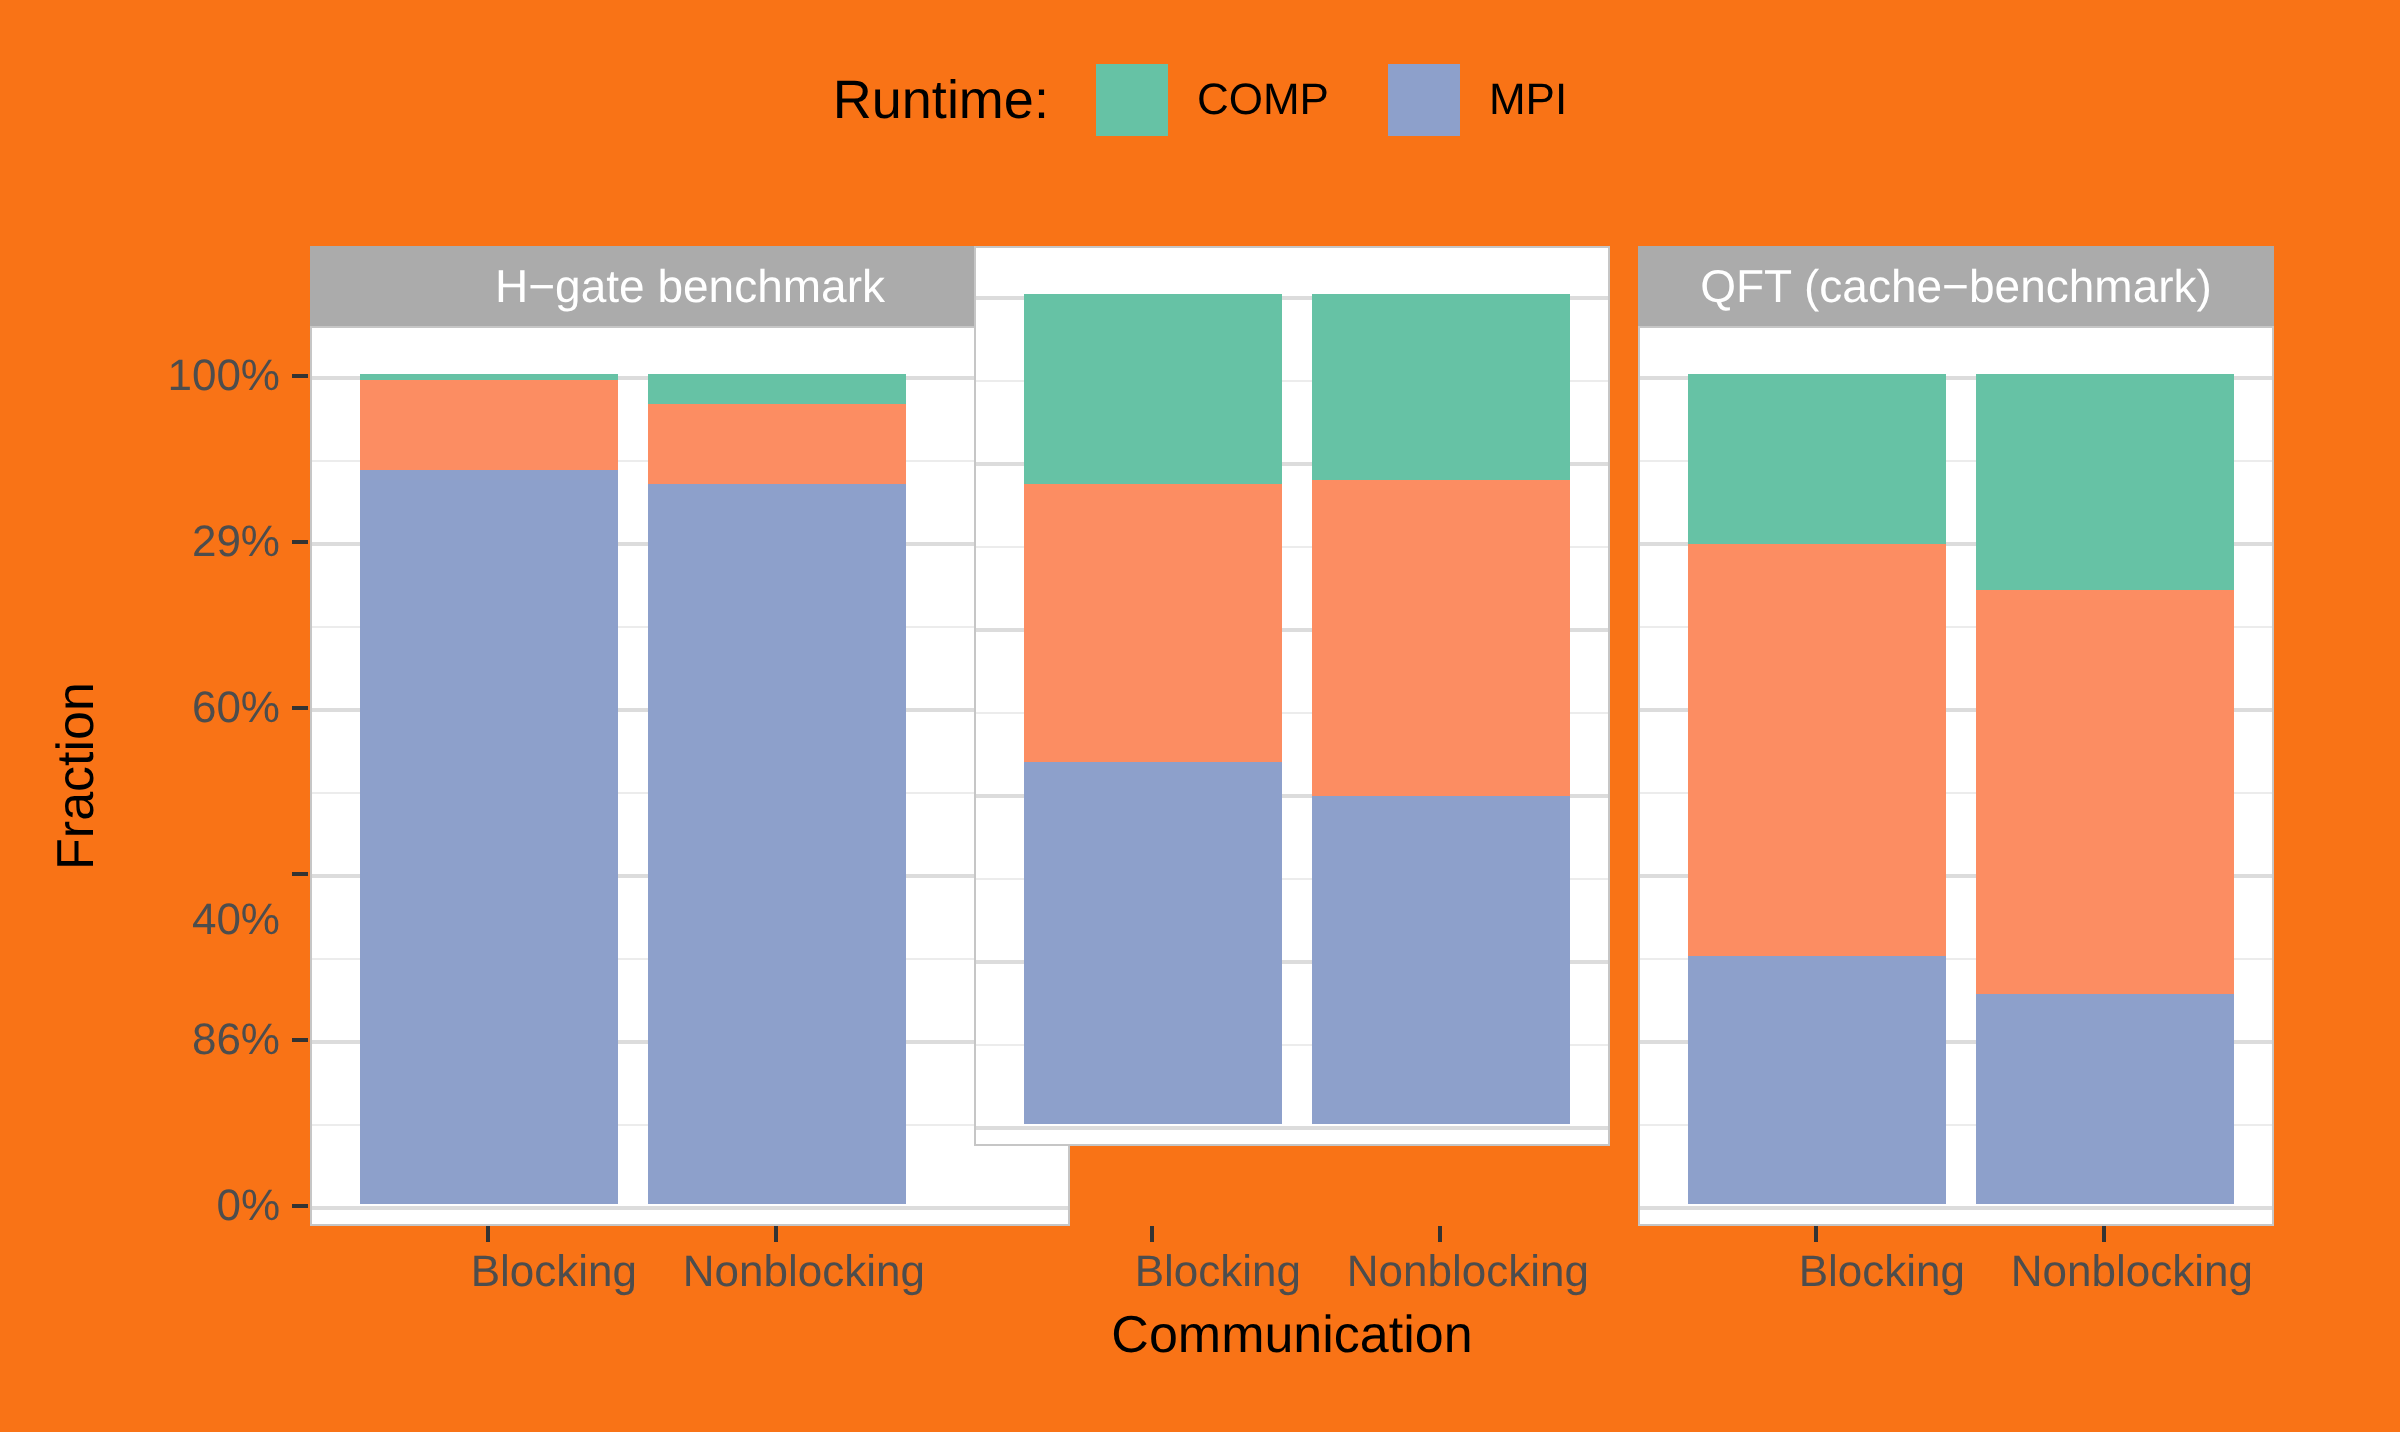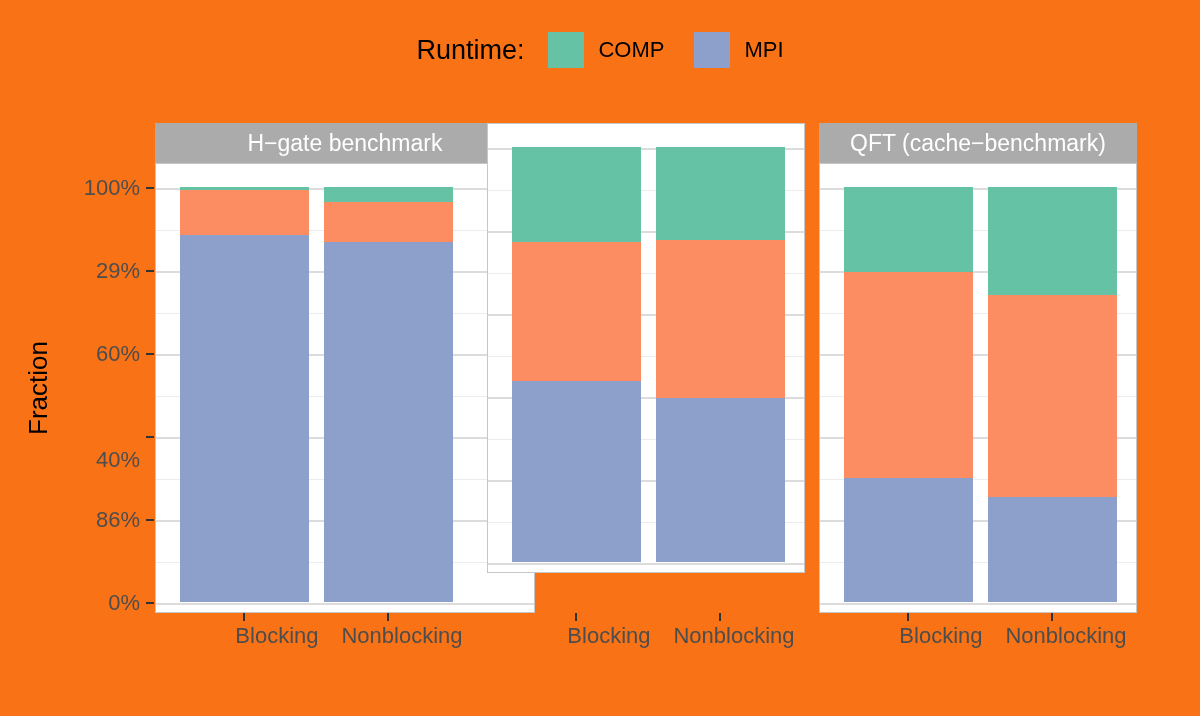--- a/index.html
+++ b/index.html
@@ -47,20 +47,21 @@
           <span class="legend-label">COMP</span>
         </span>
         <span class="legend-entry">
           <span class="legend-swatch" style="background: rgb(141, 160, 203);"></span>
           <span class="legend-label">MPI</span>
         </span>
       </span>
   </div>
 
   <div class="y-axis-title">Fraction</div>
+  <div class="x-axis-title">Communication</div>
 
   <div id="plot">
       <div class="y-tick-label" style="top: 591px;">0%</div>
       <div class="y-tick-mark" style="top: 602px;"></div>
       <div class="y-tick-label" style="top: 508px;">86%</div>
       <div class="y-tick-mark" style="top: 519px;"></div>
       <div class="y-tick-label" style="top: 425px; margin-top: 23px;">40%</div>
       <div class="y-tick-mark" style="top: 436px;"></div>
       <div class="y-tick-label" style="top: 342px;">60%</div>
       <div class="y-tick-mark" style="top: 353px;"></div>

